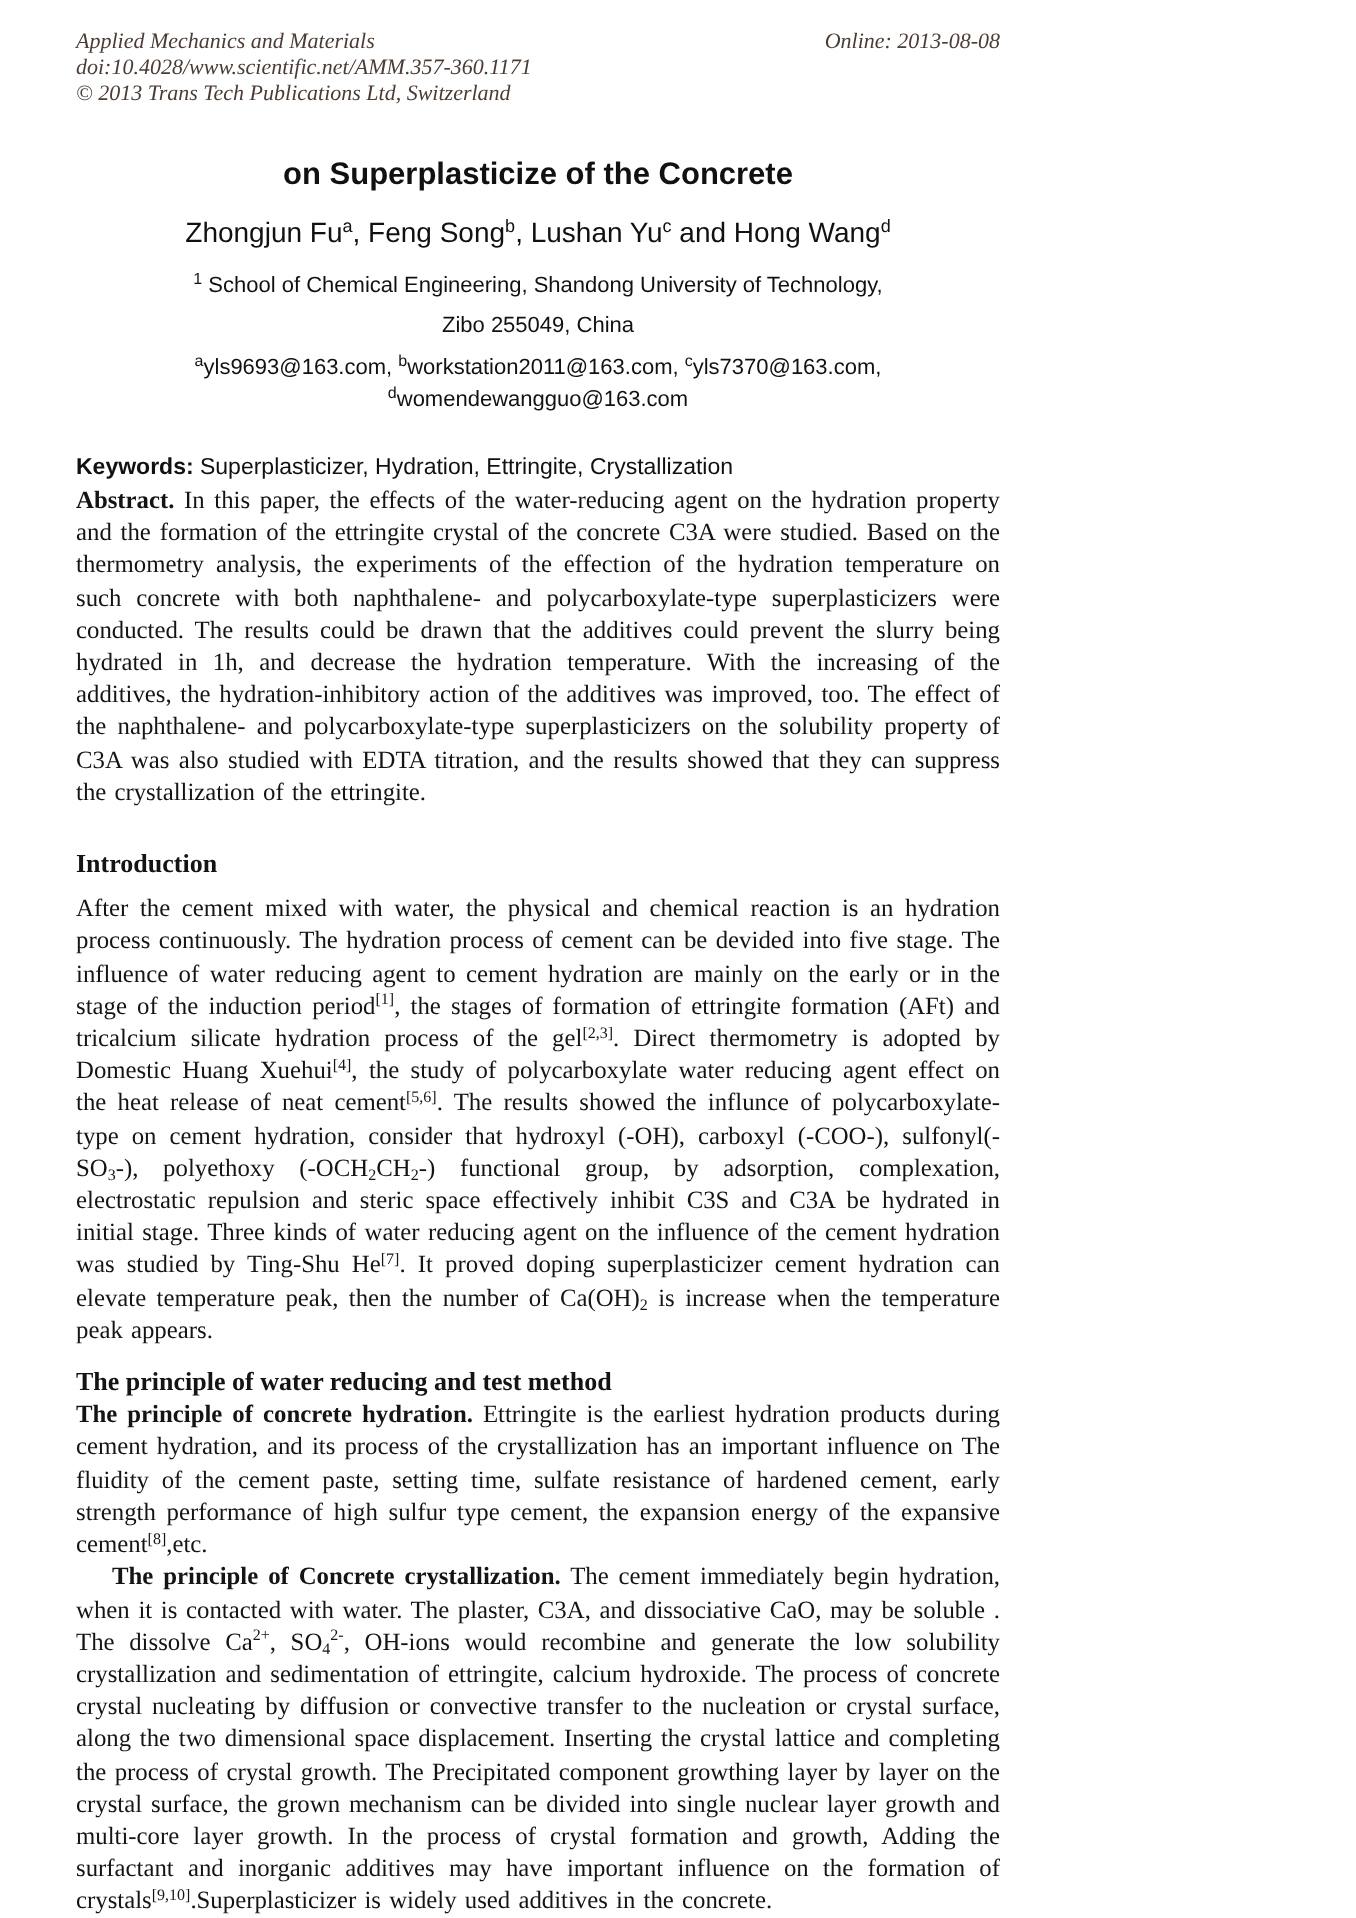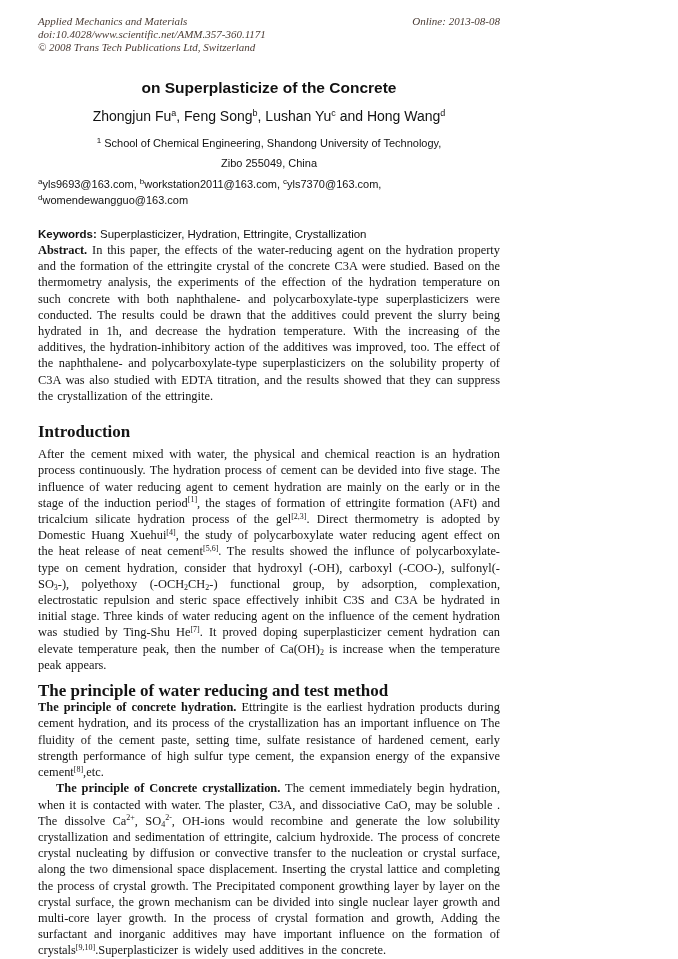--- a/index.html
+++ b/index.html
@@ -53,21 +53,21 @@
   .affiliation {
     margin-top: 8px;
     text-align: center;
     font-family: "Liberation Sans", "DejaVu Sans", sans-serif;
     font-size: 11px;
     line-height: 20px;
     color: #111111;
   }
   .emails {
     margin-top: 3px;
-    text-align: left;
+    text-align: center;
     font-family: "Liberation Sans", "DejaVu Sans", sans-serif;
     font-size: 11px;
     line-height: 16px;
     color: #111111;
   }
   .keywords {
     margin-top: 18px;
     font-family: "Liberation Sans", "DejaVu Sans", sans-serif;
     font-size: 11.5px;
     line-height: 16px;
@@ -79,21 +79,21 @@
     font-size: 12.4px;
     line-height: 16.2px;
     text-align: justify;
     word-spacing: 1px;
     color: #141414;
   }
   .abstract { margin-top: 14px; }
   .sec-heading {
     margin-top: 20px;
     font-family: "Liberation Serif", "DejaVu Serif", serif;
-    font-size: 17px;
+    font-size: 13px;
     line-height: 16.2px;
     font-weight: bold;
     color: #141414;
   }
   .sec-heading.tight { margin-top: 10px; }
   .para { margin: 0; }
   .para.after-heading { margin-top: 6px; }
   .para.indent-first { text-indent: 18px; }
   sup, sub {
     font-size: 8px;
@@ -107,21 +107,21 @@
 </style>
 </head>
 <body>
 
 <div class="page">
 
   <div class="doc-header">
     <div class="left">
       <div>Applied Mechanics and Materials</div>
       <div>doi:10.4028/www.scientific.net/AMM.357-360.1171</div>
-      <div>© 2008 Trans Tech Publications Ltd, Switzerland</div>
+      <div>© 2013 Trans Tech Publications Ltd, Switzerland</div>
     </div>
     <div class="right">Online: 2013-08-08</div>
   </div>
 
   <div class="paper-title">
     <div>on Superplasticize of the Concrete</div>
   </div>
 
   <div class="authors">Zhongjun Fu<sup>a</sup>, Feng Song<sup>b</sup>, Lushan Yu<sup>c</sup> and Hong Wang<sup>d</sup></div>
 

